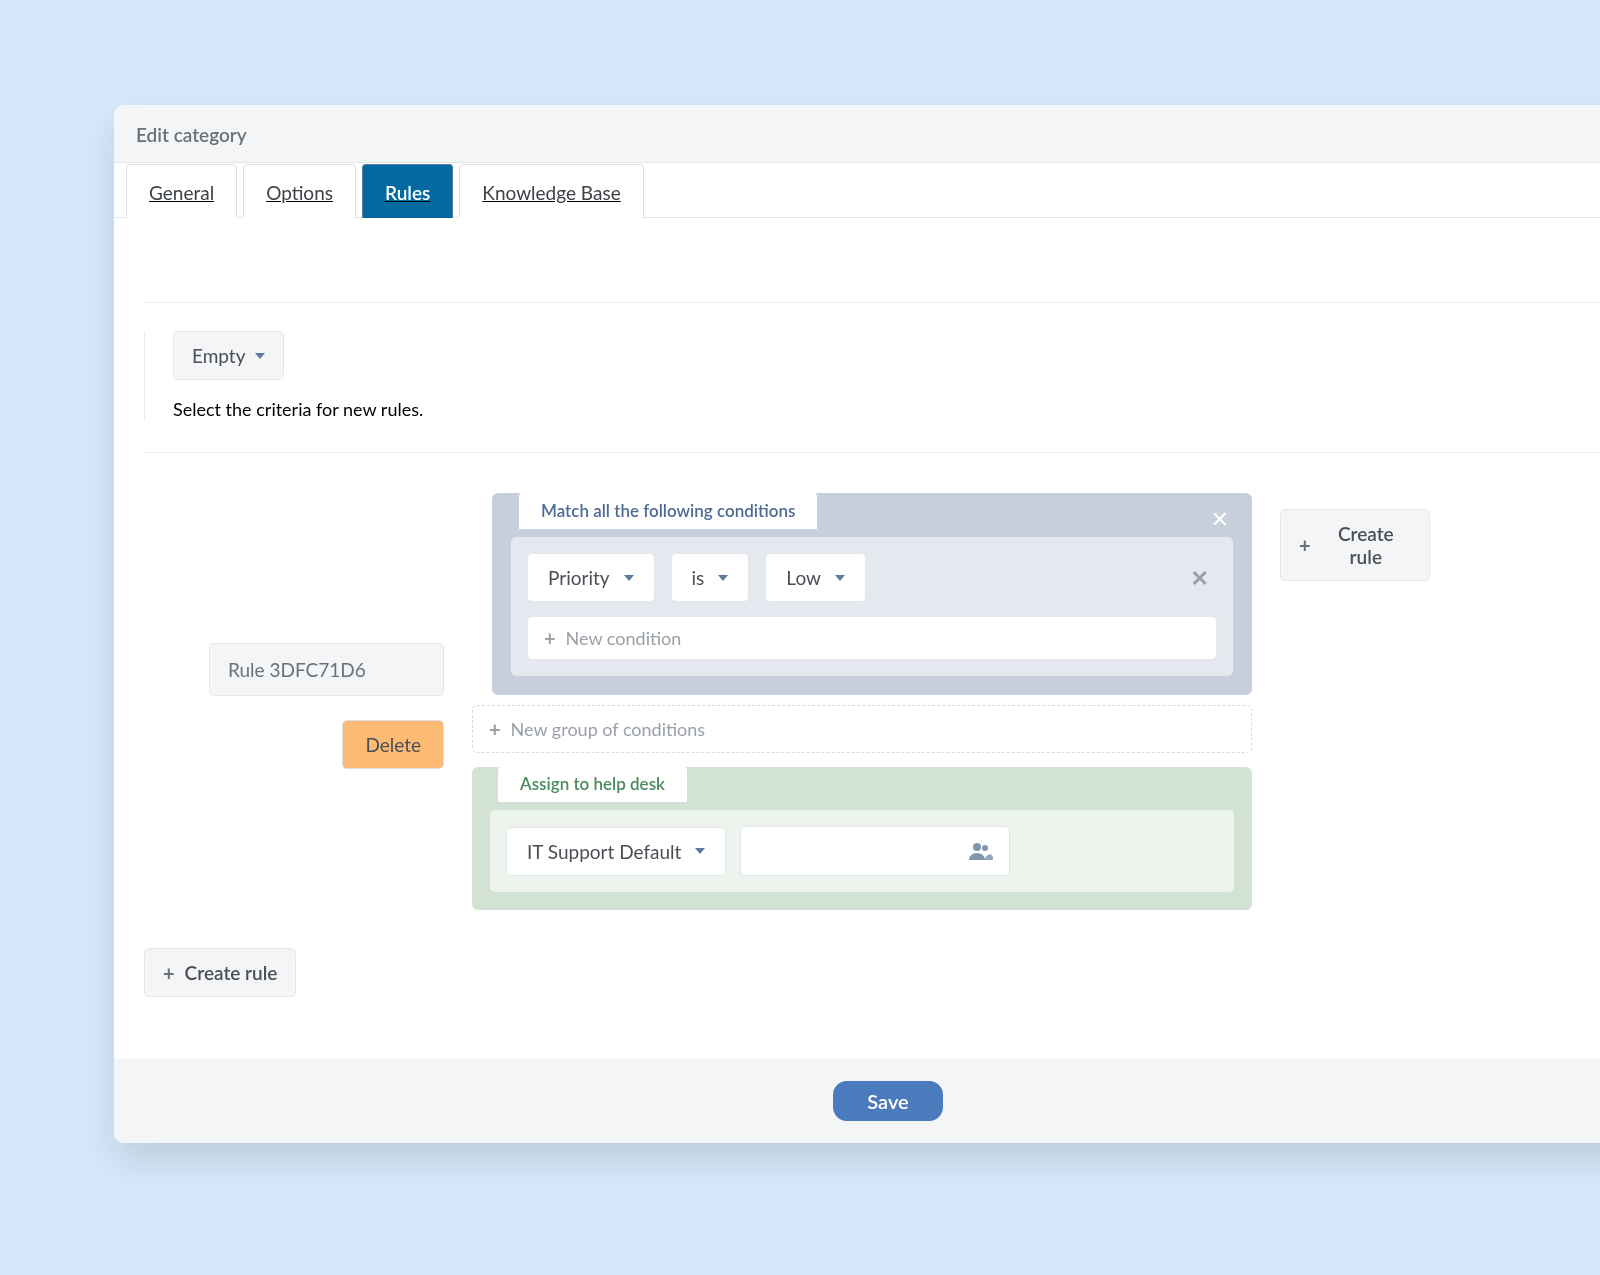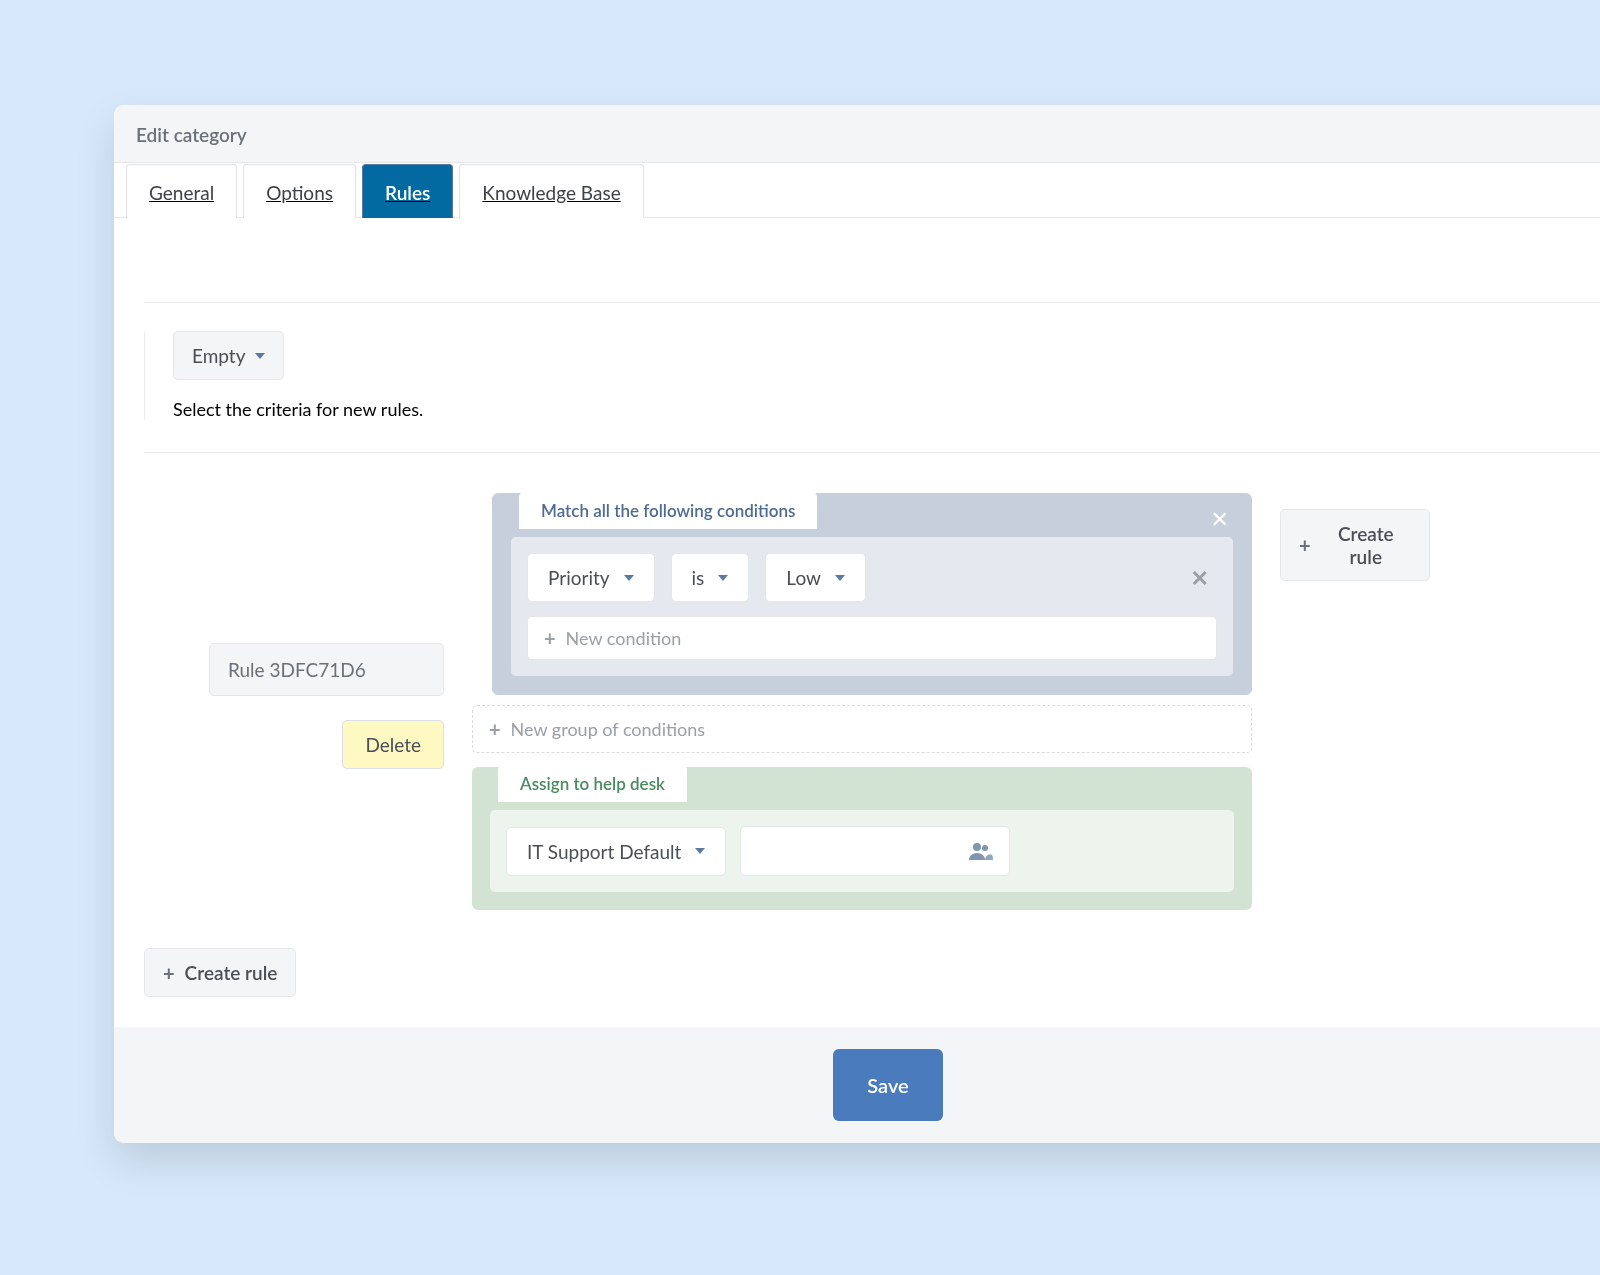--- a/index.html
+++ b/index.html
@@ -140,21 +140,21 @@
     border: 1px solid #e4e6ea;
     border-radius: 5px;
     padding: 14px 18px;
     font-size: 19px;
     color: #6b7178;
     width: 235px;
     font-family: inherit;
   }
   .delete-btn {
     margin-top: 24px;
-    background: #fef9c3;
+    background: #fdba74;
     border: 1px solid #dcdfe4;
     border-radius: 5px;
     padding: 12px 22px;
     font-size: 19px;
     color: #4a4f55;
     cursor: pointer;
     font-family: inherit;
   }
   .rule-center { width: 780px; }
   .rule-right { width: 150px; padding-top: 16px; }
@@ -307,22 +307,22 @@
   .footer {
     background: #f4f5f6;
     padding: 22px;
     display: flex;
     justify-content: center;
   }
   .save-btn {
     background: #4a7bbd;
     color: #ffffff;
     border: none;
-    border-radius: 6px;
-    padding: 24px 34px;
+    border-radius: 14px;
+    padding: 8px 34px;
     font-size: 20px;
     font-weight: 600;
     cursor: pointer;
     font-family: inherit;
   }
   .spacer-top { height: 44px; }
 </style>
 </head>
 <body>
 

